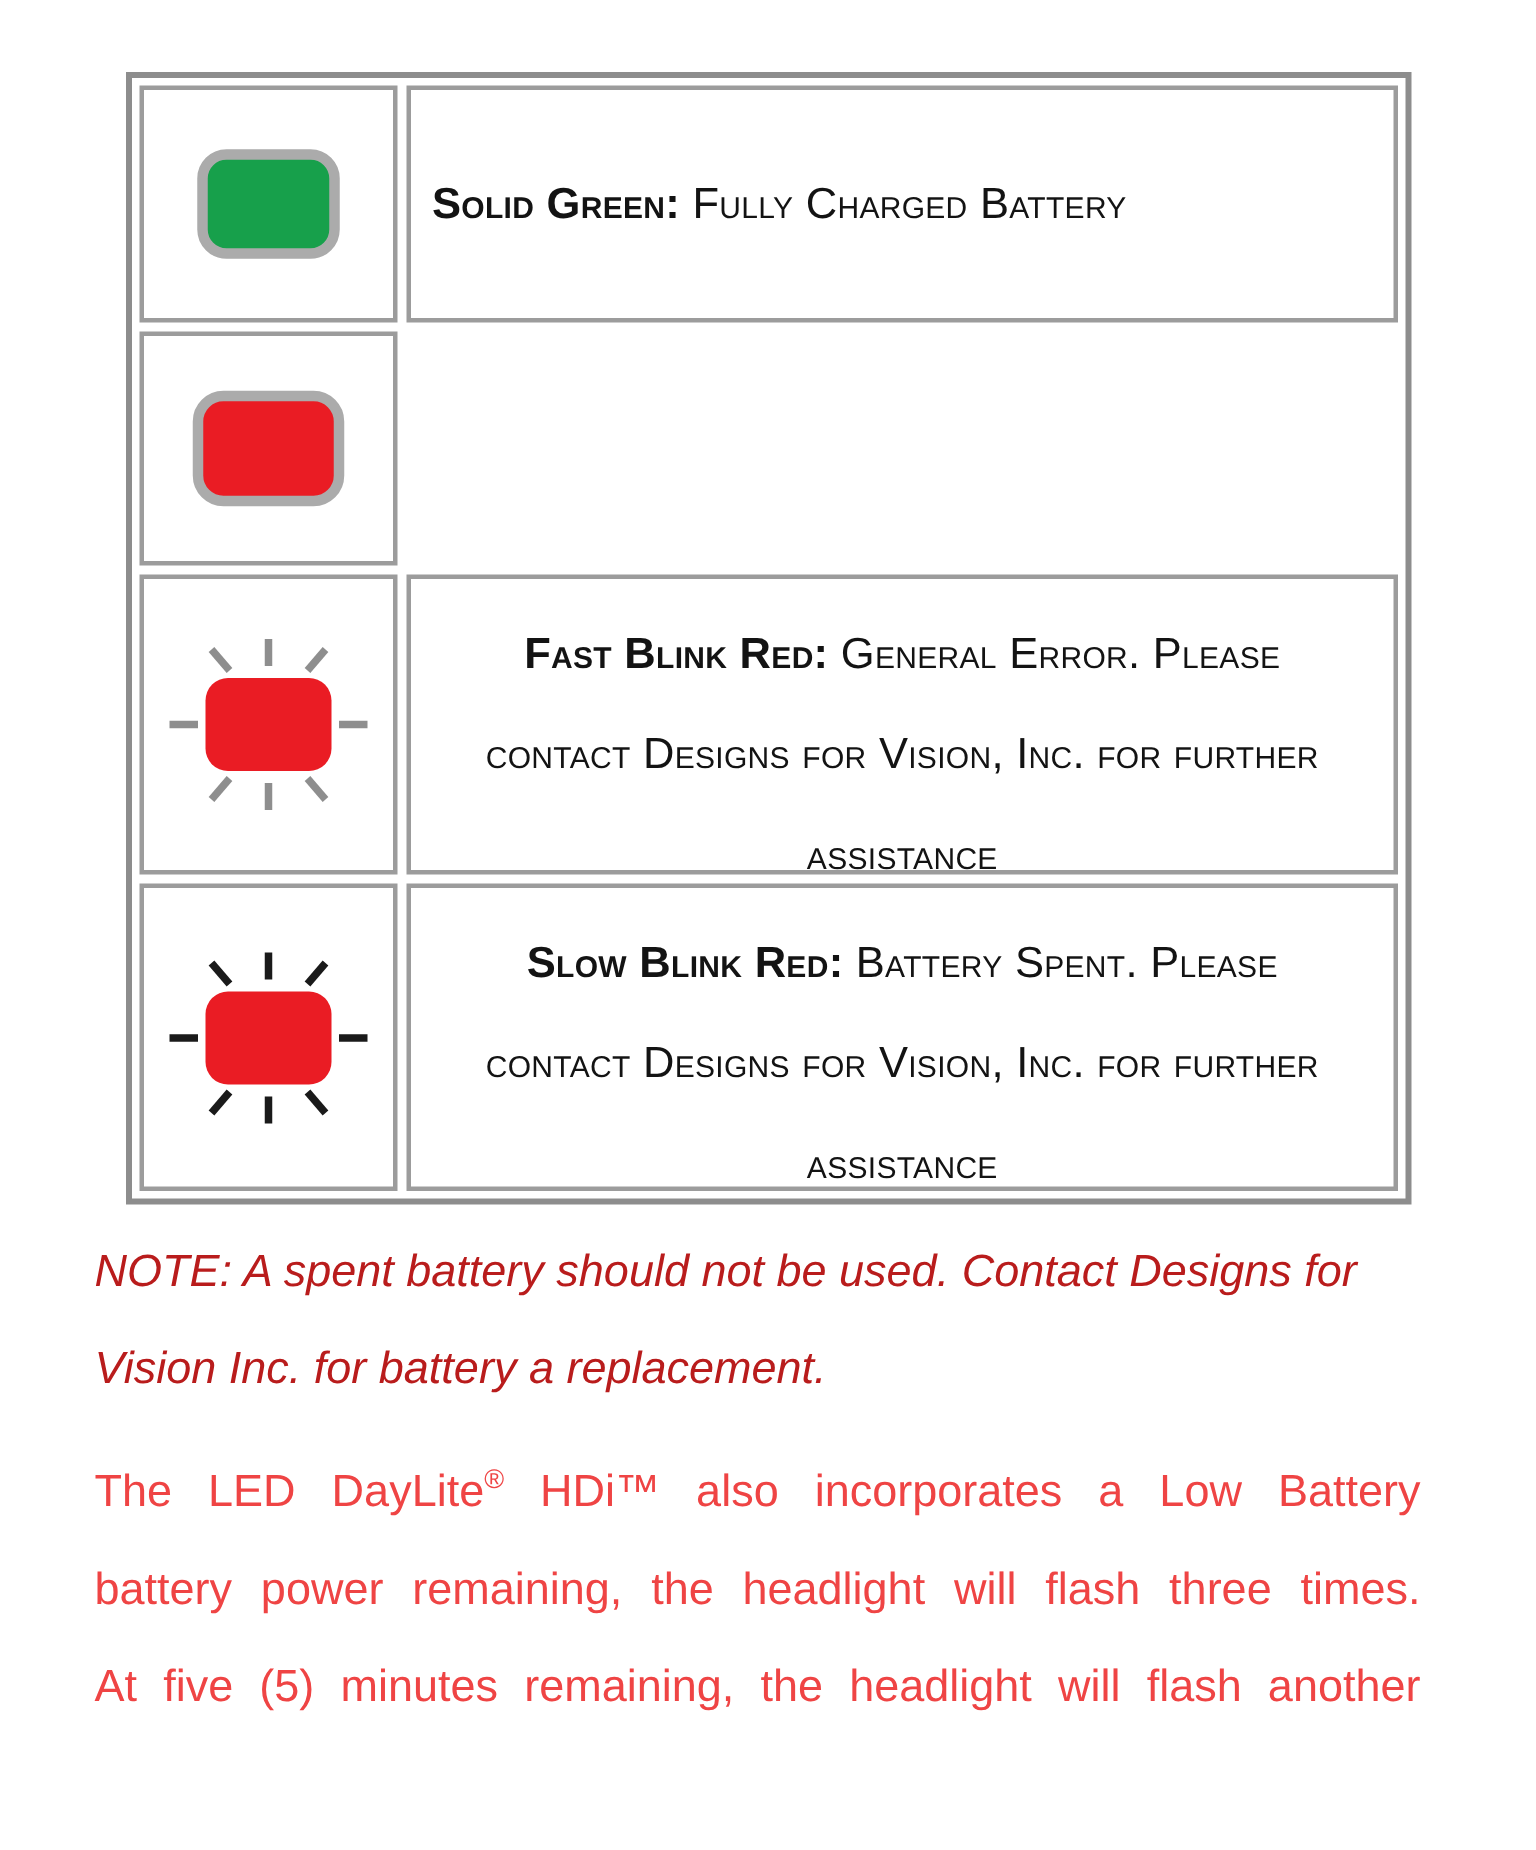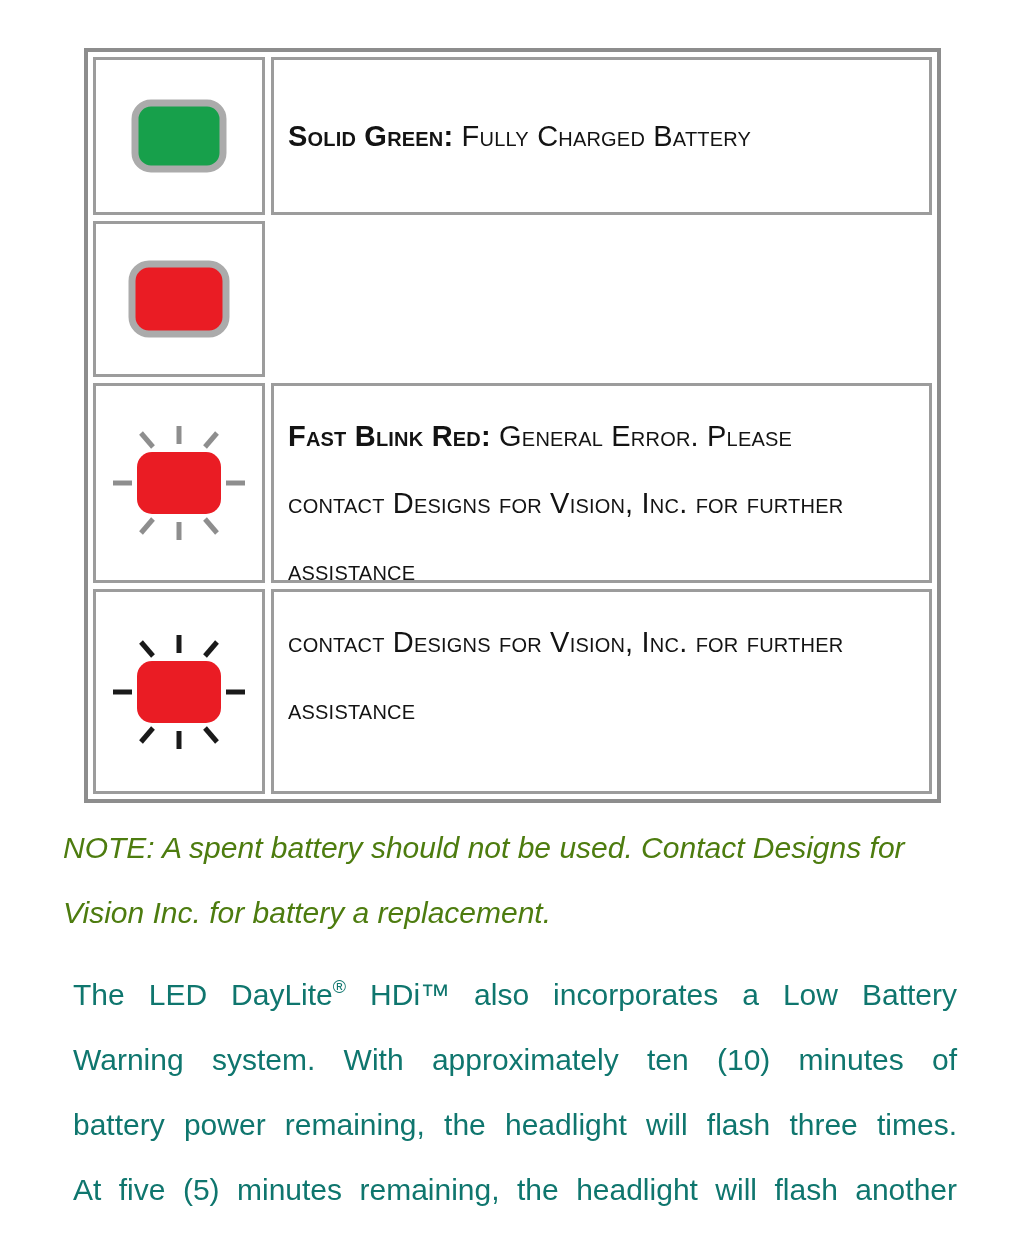--- a/index.html
+++ b/index.html
@@ -20,33 +20,33 @@
   .t-row.r3{height:200px;}
   .t-row.r4{height:205px;}
   .cell{box-sizing:border-box;border:3px solid #9c9c9c;background:#fff;}
   .icon-cell{width:172px;flex:none;display:flex;align-items:center;justify-content:center;}
   .text-cell{flex:1;padding:0 14px 0 14px;overflow:hidden;}
   .text-cell.center{display:flex;align-items:center;}
   .t-text{
     font-size:29px;font-variant:small-caps;letter-spacing:0.2px;line-height:67px;color:#131313;
   }
   .t-row.r3 .t-text,.t-row.r4 .t-text{padding-top:17px;}
-  .t-line{white-space:nowrap;}
+  .t-line{white-space:nowrap;text-align:center;}
   .lead{font-weight:bold;}
 
   
   .note{
     position:absolute;left:63px;top:815px;width:890px;
-    font-size:30px;font-style:italic;line-height:65px;color:#4d7c0f;
+    font-size:30px;font-style:italic;line-height:65px;color:#b91c1c;
   }
 
   
   .body-para{
-    position:absolute;left:73px;top:962px;width:884px;
-    font-size:30px;line-height:65px;color:#0f766e;
+    position:absolute;left:63px;top:962px;width:884px;
+    font-size:30px;line-height:65px;color:#ef4444;
   }
   .b-line{text-align:justify;text-align-last:justify;white-space:normal;}
   .sup-mark{font-size:18px;vertical-align:12px;line-height:0;}
 
   svg{display:block;}
 </style>
 </head>
 <body>
 
 <div class="page">
@@ -110,33 +110,33 @@
             <line x1="37" y1="13" x2="49" y2="27"></line>
             <line x1="113" y1="13" x2="101" y2="27"></line>
             <line x1="37" y1="113" x2="49" y2="99"></line>
             <line x1="113" y1="113" x2="101" y2="99"></line>
           </g>
           <rect x="33" y="32" width="84" height="62" rx="15" fill="#ea1c24"></rect>
         </svg>
       </div>
       <div class="cell text-cell">
         <div class="t-text">
+          <div class="t-line"><span class="lead">Slow Blink Red:</span><span> Battery Spent. Please</span></div>
           <div class="t-line">contact Designs for Vision, Inc. for further</div>
           <div class="t-line">assistance</div>
         </div>
       </div>
     </div>
 
   </div>
 
   <div class="note">
     <div class="n-line">NOTE: A spent battery should not be used. Contact Designs for</div>
     <div class="n-line">Vision Inc. for battery a replacement.</div>
   </div>
 
   <div class="body-para">
     <div class="b-line"><span>The LED DayLite</span><span class="sup-mark">®</span><span> HDi™ also incorporates a Low Battery</span></div>
-    <div class="b-line">Warning system. With approximately ten (10) minutes of</div>
     <div class="b-line">battery power remaining, the headlight will flash three times.</div>
     <div class="b-line">At five (5) minutes remaining, the headlight will flash another</div>
   </div>
 
 </div>
 
 </body></html>

